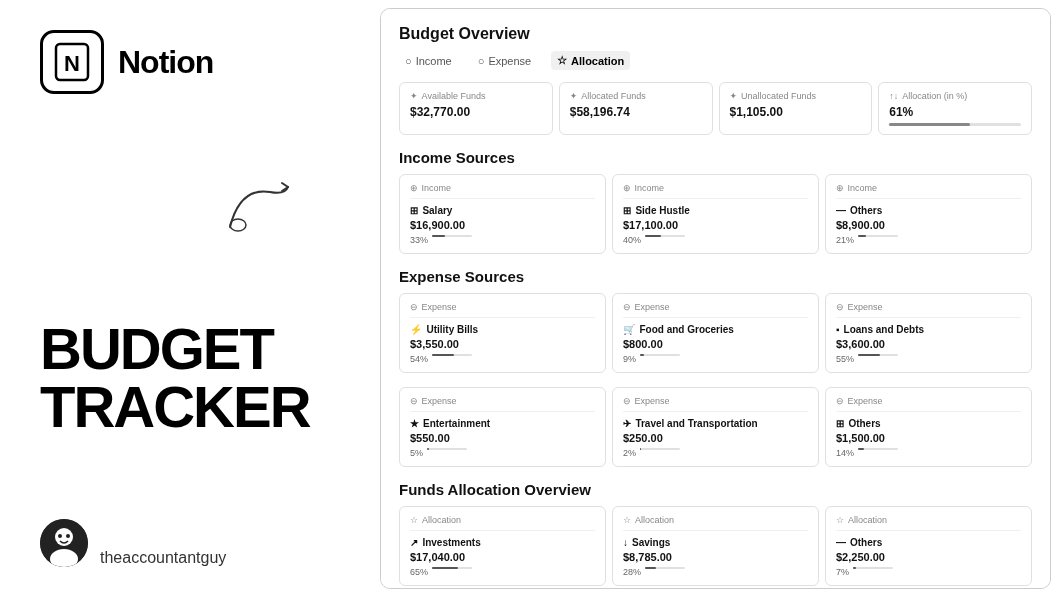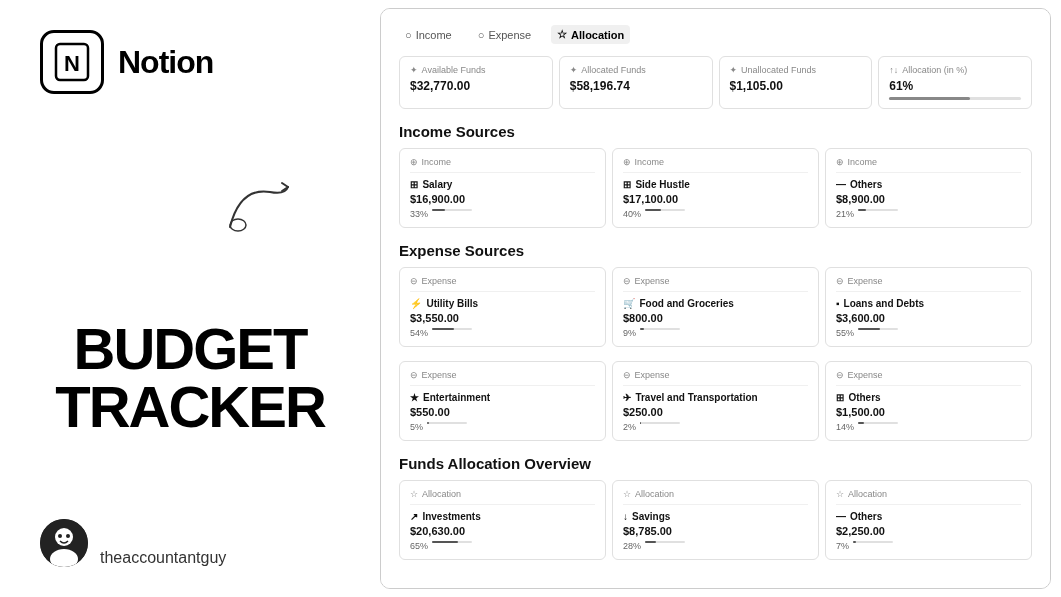--- a/index.html
+++ b/index.html
@@ -59,21 +59,20 @@
 
     .arrow-svg {
       width: 80px;
       height: 60px;
     }
 
     .budget-tracker-text {
       display: flex;
       flex-direction: column;
       gap: 0;
-      text-align: center;
     }
 
     .budget-text, .tracker-text {
       font-size: 58px;
       font-weight: 900;
       color: #000;
       line-height: 1;
       letter-spacing: -2px;
     }
 
@@ -292,20 +291,21 @@
         <circle cx="28" cy="17" r="2" fill="#222"></circle>
         <path d="M20,22 Q24,26 28,22" fill="none" stroke="#222" stroke-width="1.5"></path>
       </svg>
     </div>
     <span class="brand-name">theaccountantguy</span>
   </div>
 </div>
 
 <div class="right-panel">
 
+  <div class="section-title" style="font-size:16px; margin-bottom:8px;">Budget Overview</div>
 
   <div class="tabs">
     <div class="tab">
       <span>○</span>
       <span>Income</span>
     </div>
     <div class="tab">
       <span>○</span>
       <span>Expense</span>
     </div>
@@ -516,21 +516,21 @@
   <div class="section-grid">
     <div class="grid-card">
       <div class="grid-card-type">
         <span>☆</span>
         <span>Allocation</span>
       </div>
       <div class="grid-card-name">
         <span>↗</span>
         <span>Investments</span>
       </div>
-      <div class="grid-card-amount">$20,630.00</div>
+      <div class="grid-card-amount">$17,040.00</div>
       <div class="grid-card-pct">
         <span>65%</span>
         <span class="mini-progress">
             <span class="mini-progress-fill" style="width:65%"></span>
           </span>
       </div>
     </div>
     <div class="grid-card">
       <div class="grid-card-type">
         <span>☆</span>

